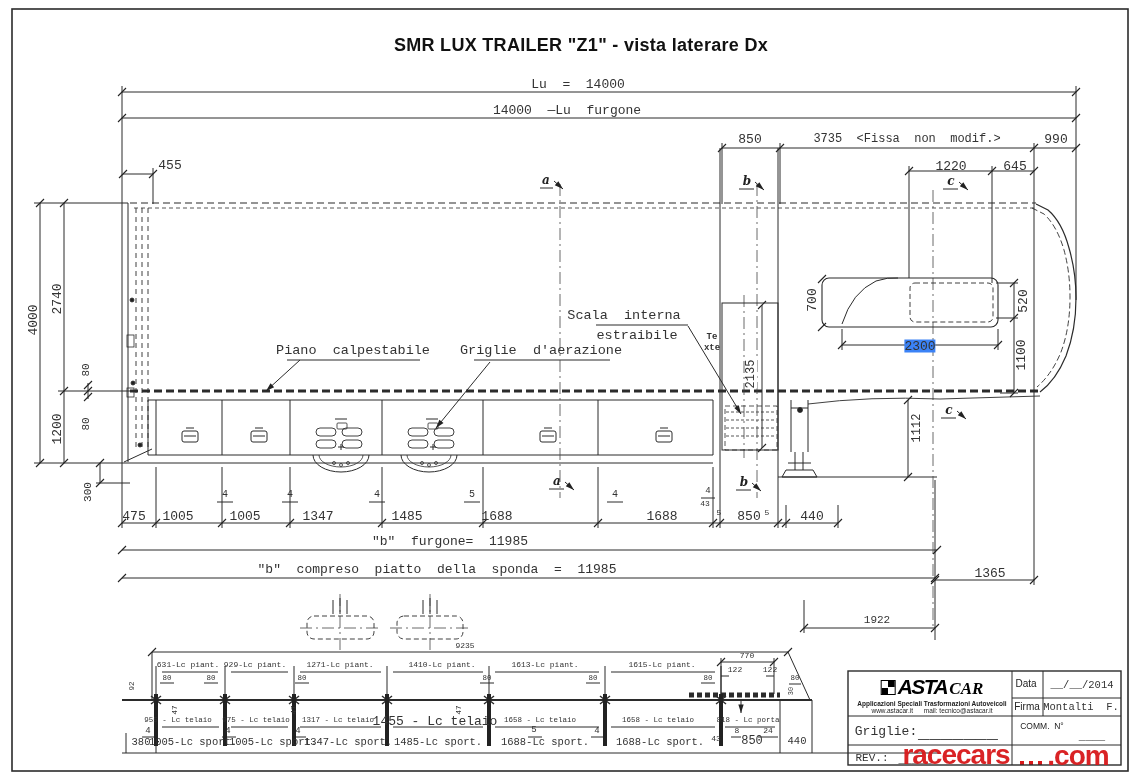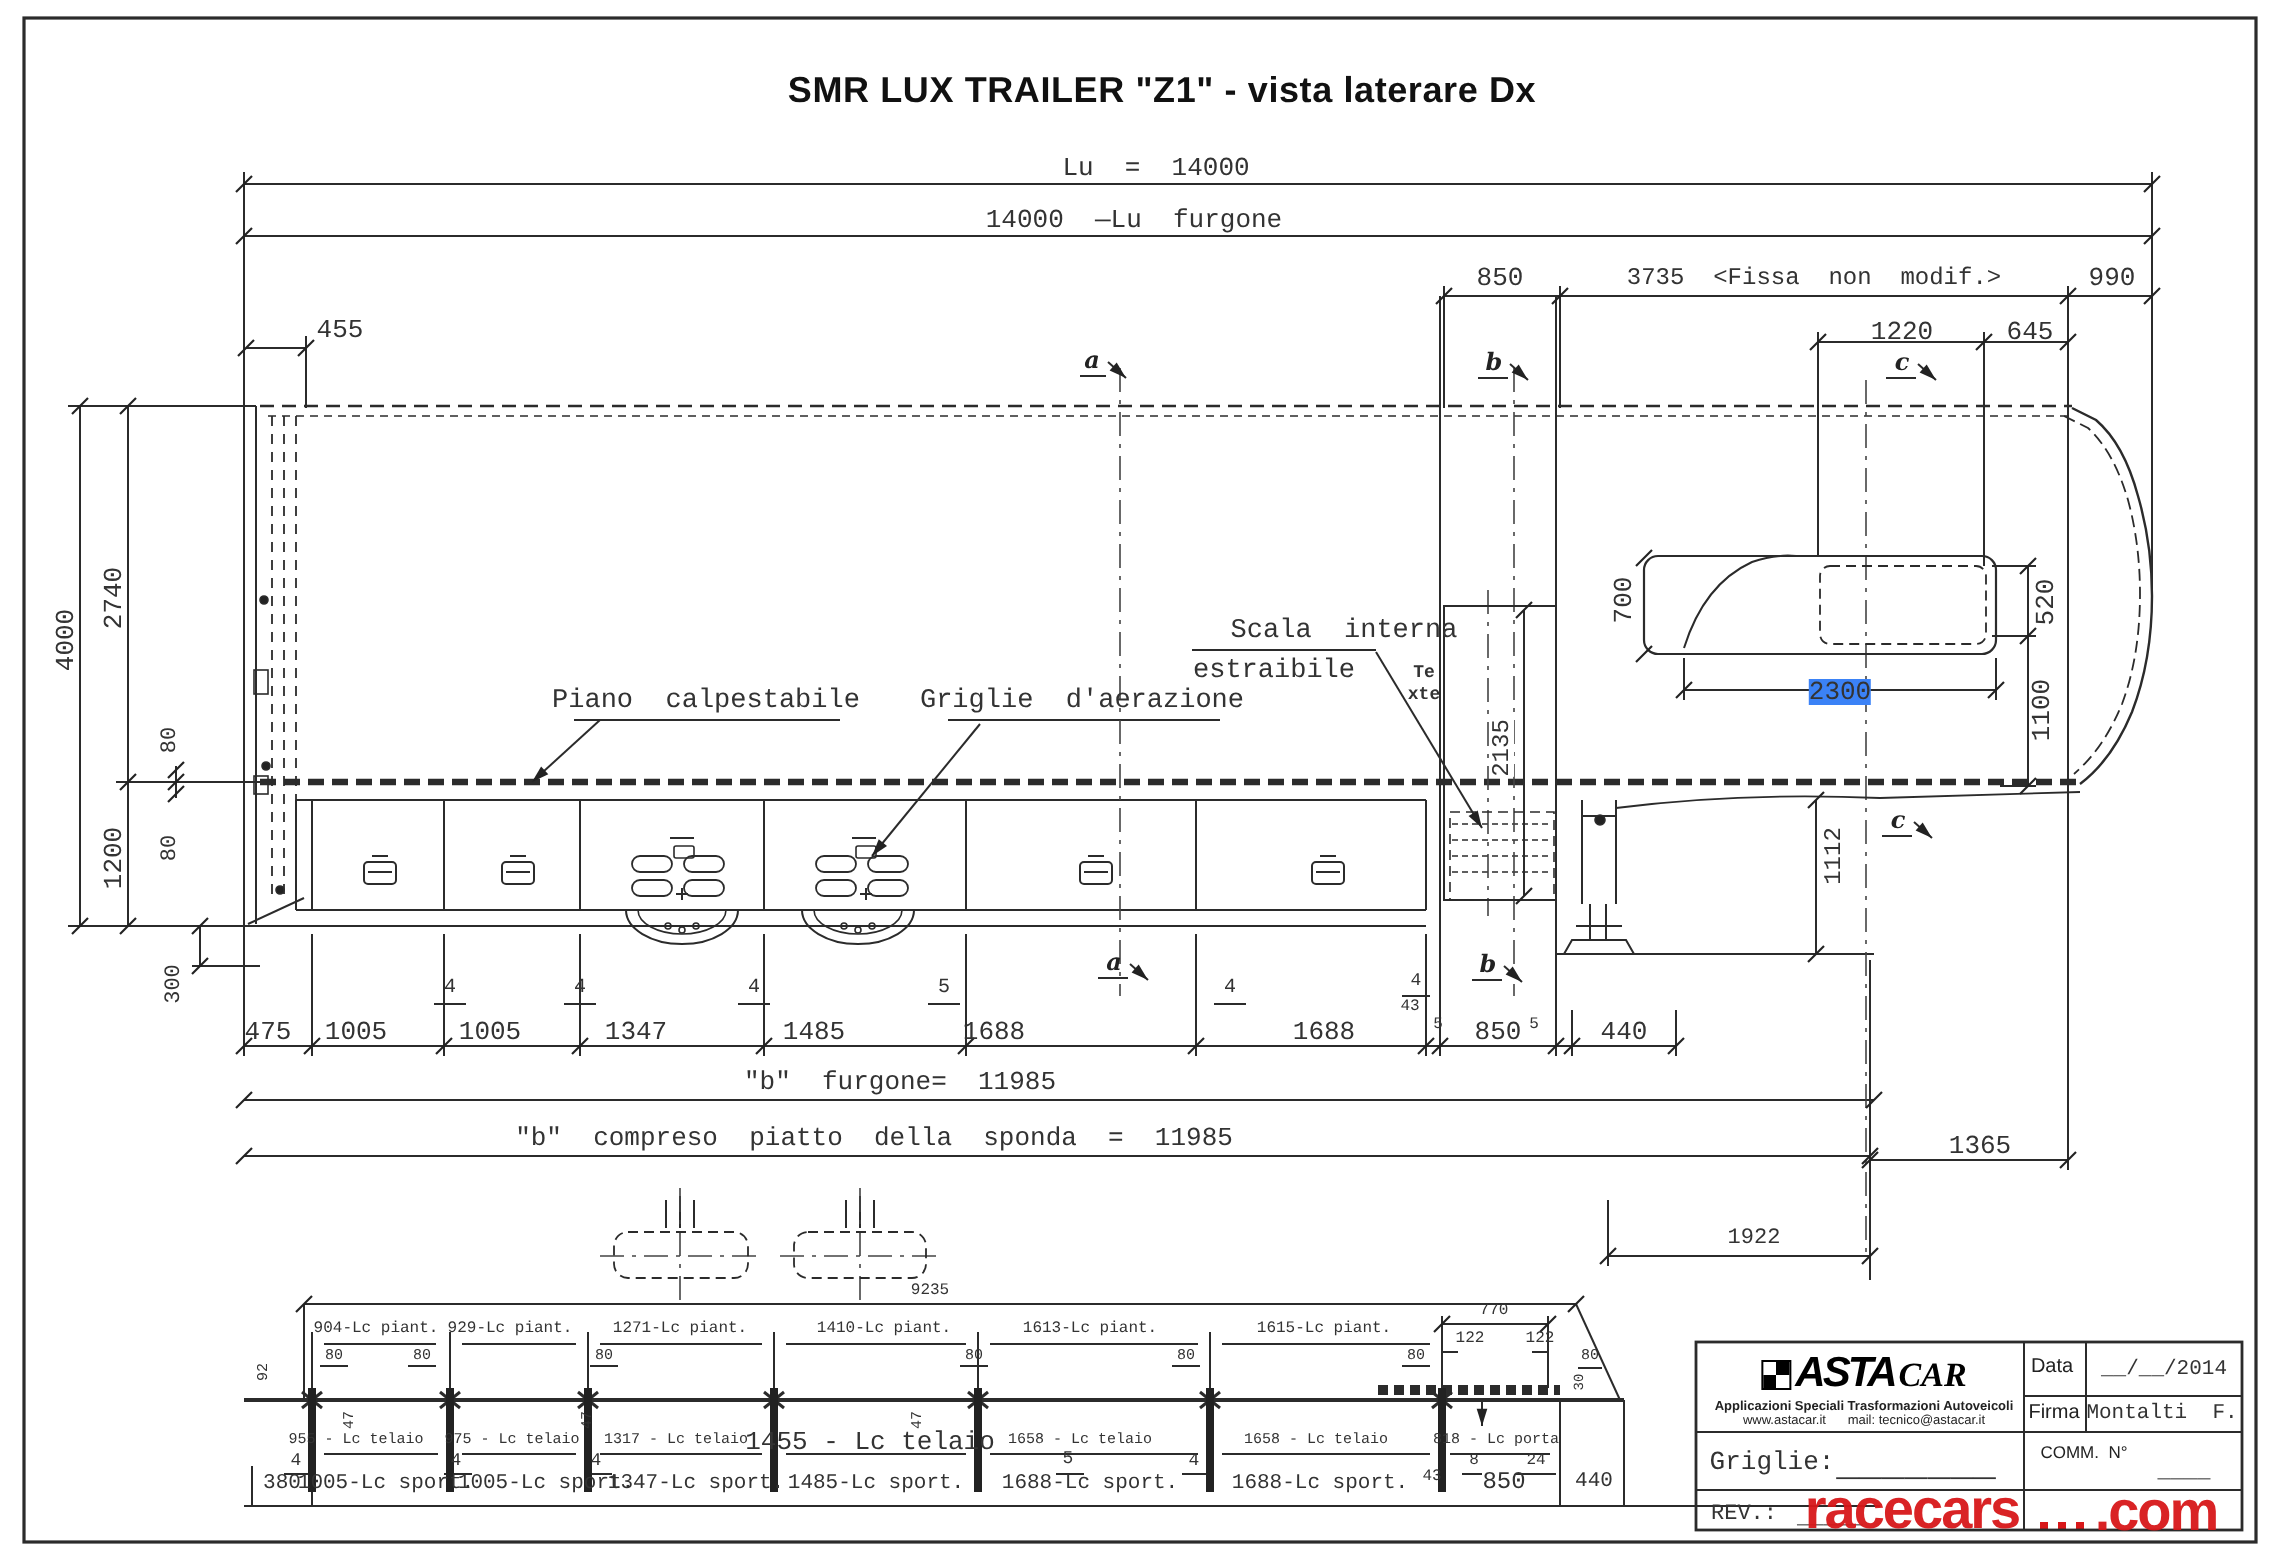--- a/index.html
+++ b/index.html
@@ -359,21 +359,21 @@
 
   <div class="t v" style="left:33px;top:320px">4000</div>
   <div class="t v" style="left:57px;top:299px">2740</div>
   <div class="t v" style="left:86px;top:370px;font-size:11px">80</div>
   <div class="t v" style="left:57px;top:429px">1200</div>
   <div class="t v" style="left:86px;top:424px;font-size:11px">80</div>
   <div class="t v" style="left:88px;top:492px;font-size:11px">300</div>
 
   <div class="t" style="left:353px;top:351px;font-size:13.5px">Piano  calpestabile</div>
   <div class="t" style="left:541px;top:351px;font-size:13.5px">Griglie  d'aerazione</div>
-  <div class="t" style="left:672px;top:316px;font-size:13.5px">Scala  interna</div>
+  <div class="t" style="left:624px;top:316px;font-size:13.5px">Scala  interna</div>
   <div class="t" style="left:637px;top:336px;font-size:13.5px">estraibile</div>
   <div class="t" style="left:712px;top:337px;font-size:9px;font-weight:bold">Te</div>
   <div class="t" style="left:712px;top:348px;font-size:9px;font-weight:bold">xte</div>
 
   <div class="t v" style="left:751px;top:374px;font-size:12px;background:#fff">2135</div>
   <div class="t v" style="left:812px;top:300px">700</div>
   <div class="t" style="left:920px;top:346px;background:#3b82f6">2300</div>
   <div class="t v" style="left:1023px;top:301px">520</div>
   <div class="t v" style="left:1021px;top:355px">1100</div>
   <div class="t v" style="left:917px;top:428px;font-size:12px">1112</div>
@@ -403,21 +403,21 @@
   <div class="t" style="left:705px;top:504px;font-size:8px">43</div>
   <div class="t" style="left:719px;top:513px;font-size:8px">5</div>
   <div class="t" style="left:767px;top:513px;font-size:8px">5</div>
 
   <div class="t" style="left:450px;top:541px">"b"  furgone=  11985</div>
   <div class="t" style="left:437px;top:569px">"b"  compreso  piatto  della  sponda  =  11985</div>
   <div class="t" style="left:990px;top:573px">1365</div>
   <div class="t" style="left:877px;top:620px;font-size:11px">1922</div>
 
   <div class="t" style="left:465px;top:646px;font-size:8px">9235</div>
-  <div class="t" style="left:188px;top:665px;font-size:8px">904-Lc piant.</div>
+  <div class="t" style="left:188px;top:665px;font-size:8px">631-Lc piant.</div>
   <div class="t" style="left:255px;top:665px;font-size:8px">929-Lc piant.</div>
   <div class="t" style="left:340px;top:665px;font-size:8px">1271-Lc piant.</div>
   <div class="t" style="left:442px;top:665px;font-size:8px">1410-Lc piant.</div>
   <div class="t" style="left:545px;top:665px;font-size:8px">1613-Lc piant.</div>
   <div class="t" style="left:662px;top:665px;font-size:8px">1615-Lc piant.</div>
   <div class="t" style="left:167px;top:679px;font-size:7.5px">80</div>
   <div class="t" style="left:211px;top:679px;font-size:7.5px">80</div>
   <div class="t" style="left:302px;top:679px;font-size:7.5px">80</div>
   <div class="t" style="left:487px;top:679px;font-size:7.5px">80</div>
   <div class="t" style="left:593px;top:679px;font-size:7.5px">80</div>

